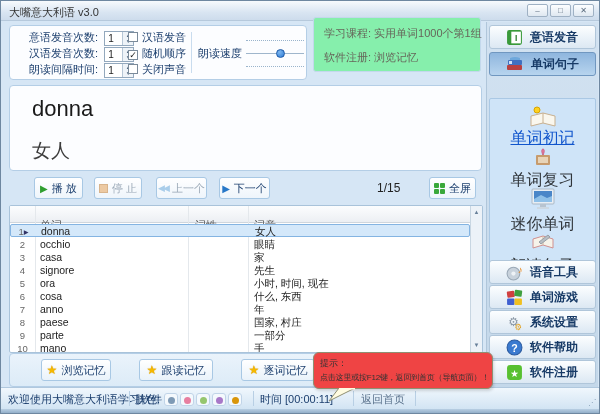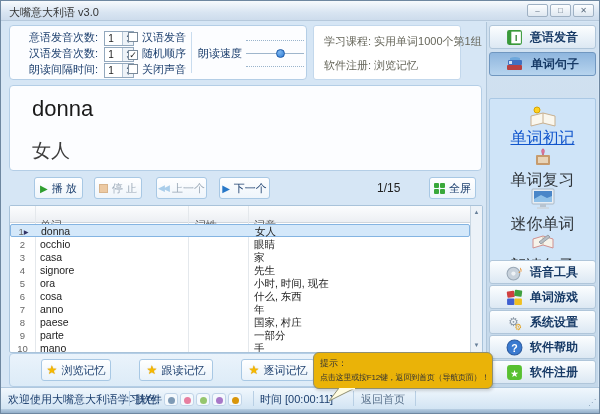--- a/index.html
+++ b/index.html
@@ -32,22 +32,22 @@
     vertical-align:-1px; margin-right:4px; font-size:9px; line-height:9px; text-align:center; color:#222; font-weight:bold; }
   .vsep { position:absolute; top:6px; bottom:6px; width:1px; background:#c9dcee; }
   .speed-label { position:absolute; left:188px; top:20px; }
   .slider { position:absolute; left:236px; top:8px; width:58px; height:38px; }
   .dots { position:absolute; left:0; right:0; height:0; border-top:1px dotted #9ab4cc; }
   .sl-track { position:absolute; left:0; right:0; top:19px; height:1px; background:#9fb6cc; }
   .sl-thumb { position:absolute; top:15px; left:30px; width:9px; height:9px; border-radius:50%;
     background:radial-gradient(circle at 35% 30%,#7db7ef,#2e7bd6); border:1px solid #1c5aa8; }
 
   
-  .info { position:absolute; left:312px; top:24px; width:148px; height:55px;
-    background:#ffffff; border:1px solid #c3d8ec; border-radius:3px; }
+  .info { position:absolute; left:312px; top:16px; width:168px; height:55px;
+    background:#86efac; border:1px solid #c3d8ec; border-radius:3px; }
   .info-line { position:absolute; left:10px; white-space:nowrap; color:#66665a; }
 
   
   .word-it { position:absolute; left:22px; top:10px; font-size:22px; color:#1a1a1a; }
   .word-cn { position:absolute; left:22px; top:52px; font-size:19px; color:#3c3c3c; }
 
   
   .tbtn { position:absolute; top:176px; height:22px; border:1px solid #a8c8e4; border-radius:3px;
     background:linear-gradient(#ffffff,#eef5fb); display:flex; align-items:center; justify-content:center;
     gap:4px; font-size:11px; color:#1c3f6e; }
@@ -76,21 +76,21 @@
   .vscroll { position:absolute; right:0; top:0; bottom:0; width:12px; background:#ecf2f8; border-left:1px solid #c8d6e2; }
   .vscroll .arr { position:absolute; left:0; width:11px; height:11px; font-size:6px; text-align:center; line-height:11px; color:#68embedded; color:#68809a; }
 
   
   .membtn { position:absolute; top:358px; height:22px; border:1px solid #a8c8e4; border-radius:3px;
     background:linear-gradient(#ffffff,#e9f2fa); display:flex; align-items:center; justify-content:center; gap:4px;
     font-size:11px; color:#1c3f6e; }
   .star { color:#f5b800; font-size:12px; text-shadow:0 0 1px #c88a00; }
 
   
-  .tooltip { position:absolute; left:312px; top:351px; width:180px; height:37px; background:#eab308;
+  .tooltip { position:absolute; left:312px; top:351px; width:180px; height:37px; background:#ef4444;
     border:1px solid #8f8f72; border-radius:6px; padding:4px 6px; z-index:30; box-shadow:1px 2px 3px rgba(0,0,0,.15); }
   .tooltip .l1 { font-size:9px; color:#333; }
   .tooltip .l2 { font-size:8px; color:#333; white-space:nowrap; letter-spacing:-.2px; margin-top:2px; }
   .tail { position:absolute; left:324px; top:387px; z-index:31; }
 
   
   .statusbar { position:absolute; left:0; bottom:4px; width:100%; height:22px;
     background:linear-gradient(#f0f7fd,#d2e4f3); border-top:1px solid #b0c8de; }
   .frame-bottom { position:absolute; left:0; bottom:0; width:100%; height:4px; background:linear-gradient(#b9cfe3,#93afc9); }
   .seg { position:absolute; top:0; height:22px; line-height:22px; white-space:nowrap; color:#1c3f6e; }

